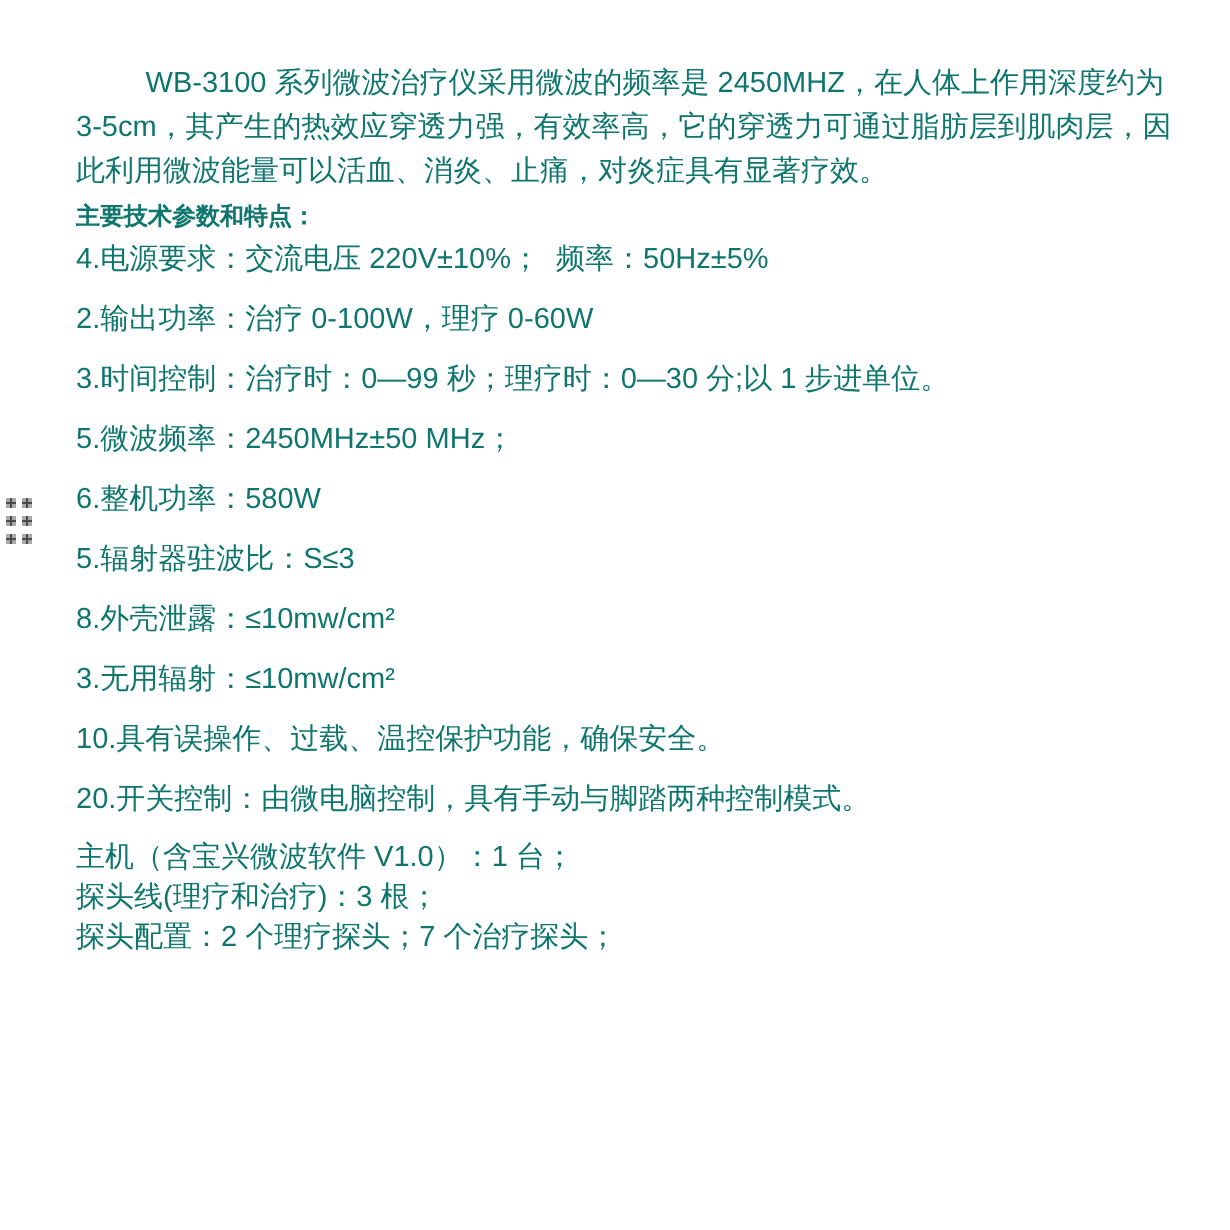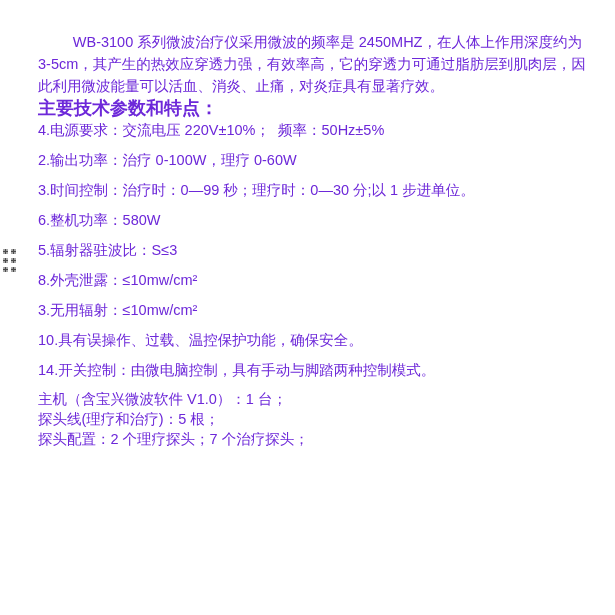--- a/index.html
+++ b/index.html
@@ -5,42 +5,42 @@
   html, body {
     margin: 0;
     padding: 0;
     background: #ffffff;
   }
   .page {
     position: relative;
     width: 615px;
     height: 615px;
     background: #ffffff;
-    color: #6d28d9;
+    color: #0f766e;
     font-family: "Liberation Sans", "DejaVu Sans", sans-serif;
     font-size: 14.5px;
     overflow: hidden;
   }
   .content {
     position: absolute;
     left: 38px;
     top: 31px;
     width: 552px;
   }
   .content p {
     margin: 0;
     white-space: pre-wrap;
   }
   .intro {
     text-indent: 2.4em;
     line-height: 22px;
   }
   .sec-title {
     font-weight: bold;
-    font-size: 18px;
+    font-size: 12px;
     line-height: 22px;
   }
   .spec {
     line-height: 22px;
     margin-bottom: 8px !important;
   }
   .spec:last-of-type {
     margin-bottom: 0 !important;
   }
   .config {
@@ -87,26 +87,27 @@
   </div>
 
   <div class="content">
     <p class="intro">WB-3100 系列微波治疗仪采用微波的频率是 2450MHZ，在人体上作用深度约为 3-5cm，其产生的热效应穿透力强，有效率高，它的穿透力可通过脂肪层到肌肉层，因此利用微波能量可以活血、消炎、止痛，对炎症具有显著疗效。</p>
 
     <p class="sec-title">主要技术参数和特点：</p>
 
     <p class="spec">4.电源要求：交流电压 220V±10%；  频率：50Hz±5%</p>
     <p class="spec">2.输出功率：治疗 0-100W，理疗 0-60W</p>
     <p class="spec">3.时间控制：治疗时：0—99 秒；理疗时：0—30 分;以 1 步进单位。</p>
+    <p class="spec">5.微波频率：2450MHz±50 MHz；</p>
     <p class="spec">6.整机功率：580W</p>
     <p class="spec">5.辐射器驻波比：S≤3</p>
     <p class="spec">8.外壳泄露：≤10mw/cm²</p>
     <p class="spec">3.无用辐射：≤10mw/cm²</p>
     <p class="spec">10.具有误操作、过载、温控保护功能，确保安全。</p>
-    <p class="spec">14.开关控制：由微电脑控制，具有手动与脚踏两种控制模式。</p>
+    <p class="spec">20.开关控制：由微电脑控制，具有手动与脚踏两种控制模式。</p>
 
 
     <p class="config">主机（含宝兴微波软件 V1.0）：1 台；</p>
-    <p class="config">探头线(理疗和治疗)：5 根；</p>
+    <p class="config">探头线(理疗和治疗)：3 根；</p>
     <p class="config">探头配置：2 个理疗探头；7 个治疗探头；</p>
   </div>
 
 </div>
 
 </body></html>

